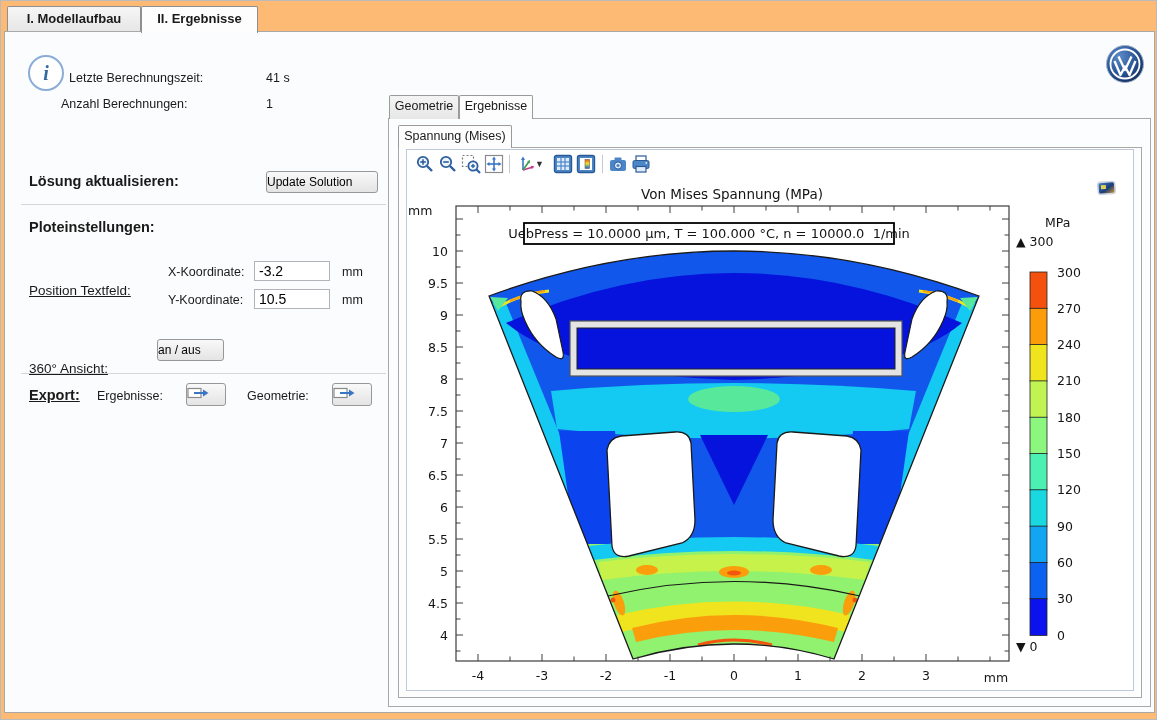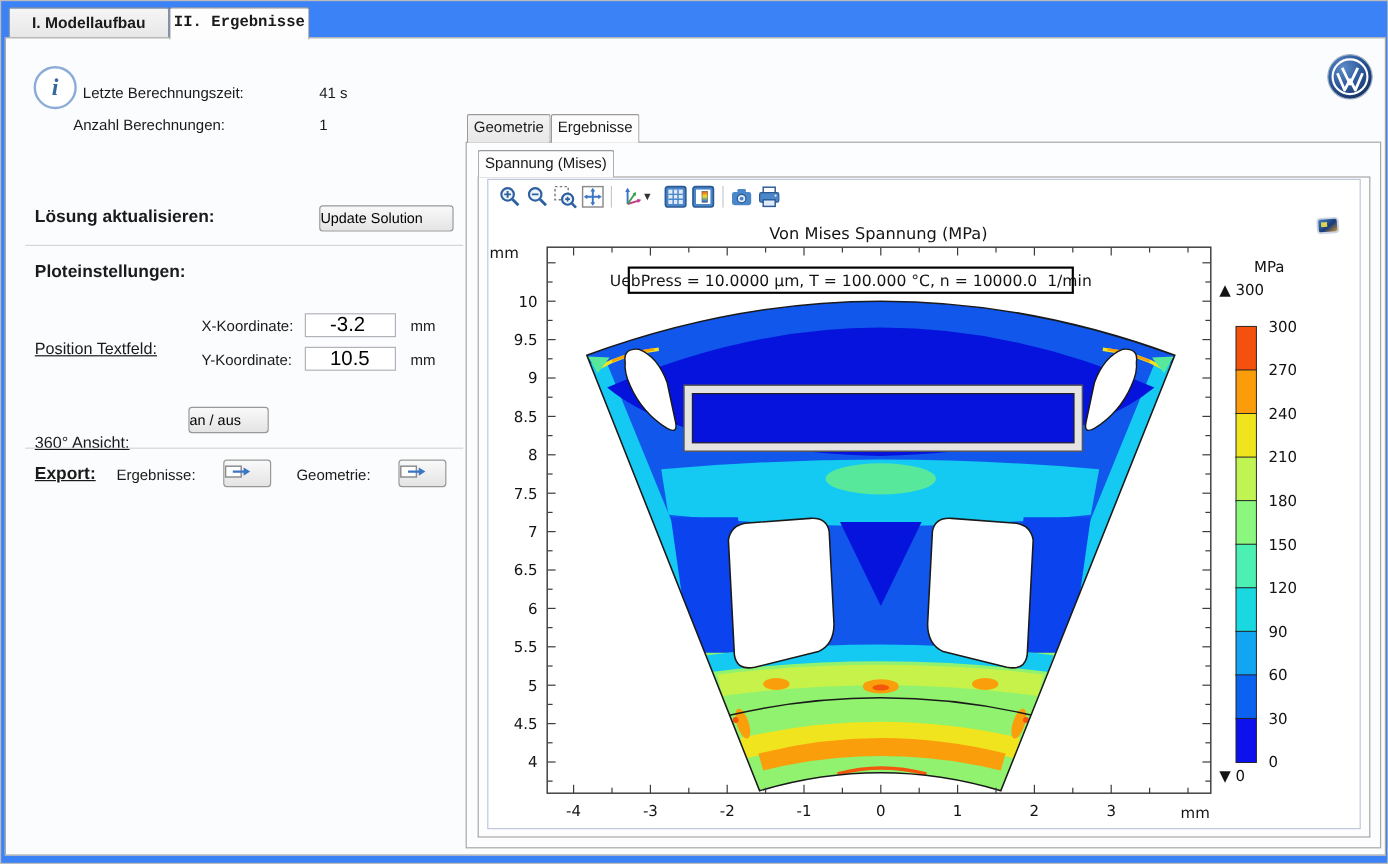--- a/index.html
+++ b/index.html
@@ -1,56 +1,56 @@
 <!DOCTYPE html>
 <html><head>
 <meta charset="utf-8">
 <style>
   html,body{margin:0;padding:0;background:#e9e9e9;}
-  .app{position:relative;width:1157px;height:720px;background:#3b82f6;
+  .app{position:relative;width:1157px;height:720px;background:#fdba74;
        font-family:"Liberation Sans",sans-serif;color:#1a1a1a;overflow:hidden;
        border:1px solid #bbb;box-sizing:border-box;}
   .abs{position:absolute;}
   .tab{position:absolute;box-sizing:border-box;border:1px solid #8f8f8f;border-bottom:none;
        border-radius:2px 2px 0 0;text-align:center;font-weight:bold;font-size:13px;
        line-height:23px;background:linear-gradient(#f6f6f6,#e6e6e6);cursor:pointer;z-index:2;}
   .tab.active{background:#fdfdfe;z-index:4;}
   .subtab{position:absolute;box-sizing:border-box;border:1px solid #9a9a9a;border-bottom:none;
        border-radius:2px 2px 0 0;text-align:center;font-weight:normal;font-size:12.5px;
        line-height:21px;background:linear-gradient(#f4f4f4,#e7e7e7);cursor:pointer;z-index:2;}
   .subtab.active{background:#fdfdfe;z-index:4;}
   .panel{position:absolute;box-sizing:border-box;border:1px solid #a8a8a8;background:#fbfcfd;z-index:3;}
   .lbl{position:absolute;font-size:12.5px;white-space:nowrap;}
   .h{position:absolute;font-weight:bold;font-size:13.5px;white-space:nowrap;}
   .ul{position:absolute;font-size:13.5px;text-decoration:underline;white-space:nowrap;margin-top:19px;}
   .btn{position:absolute;box-sizing:border-box;border:1px solid #989898;border-radius:3px;
        background:linear-gradient(#f9f9f9,#e4e4e4);font-family:"Liberation Sans",sans-serif;
        font-size:12px;text-align:left;cursor:pointer;padding:0;}
   .inp{position:absolute;box-sizing:border-box;border:1px solid #b2b2ba;background:#fff;
-       font-family:"Liberation Sans",sans-serif;font-size:17px;padding:1px 20px;}
+       font-family:"Liberation Sans",sans-serif;font-size:14px;padding:1px 4px;}
   .divider{position:absolute;height:1px;background:#d6d6d6;}
   .infoc{position:absolute;width:32px;height:32px;border:2px solid #8cacd8;border-radius:50%;
        display:flex;align-items:center;justify-content:center;
        font-family:"Liberation Serif",serif;font-style:italic;font-weight:bold;
        font-size:20px;color:#33699f;background:#fff;}
   .toolbar{position:absolute;display:flex;align-items:center;z-index:6;}
   .ticon{width:23px;height:22px;display:flex;align-items:center;justify-content:center;cursor:pointer;}
   .tsep{width:1px;height:18px;background:#c9c9c9;margin:0 4px;}
   .caret{font-size:9px;color:#333;margin-left:-2px;cursor:pointer;}
   svg text{font-family:"DejaVu Sans","Liberation Sans",sans-serif;font-size:12.5px;fill:#141414;}
   svg text.title{font-size:13.5px;}
   svg text.ann{font-size:13px;white-space:pre;}
 </style>
 </head>
 <body>
 
 <div class="app">
 
   <div class="tab" style="left:6px;top:5px;width:134px;height:26px;">I. Modellaufbau</div>
-  <div class="tab active" style="left:140px;top:5px;width:117px;height:27px;font-family:Liberation Mono, monospace;">II. Ergebnisse</div>
+  <div class="tab active" style="left:140px;top:5px;width:117px;height:27px;">II. Ergebnisse</div>
 
   <div class="panel" style="left:3px;top:30px;width:1151px;height:682px;background:#fbfcfd;"></div>
 
   <svg class="abs" style="left:1104px;top:43px;z-index:5;" width="40" height="40">
     <defs>
       <radialGradient id="vwg" cx="35%" cy="30%" r="80%">
         <stop offset="0%" stop-color="#5d8cc8"></stop>
         <stop offset="55%" stop-color="#2a5598"></stop>
         <stop offset="100%" stop-color="#122c58"></stop>
       </radialGradient>

